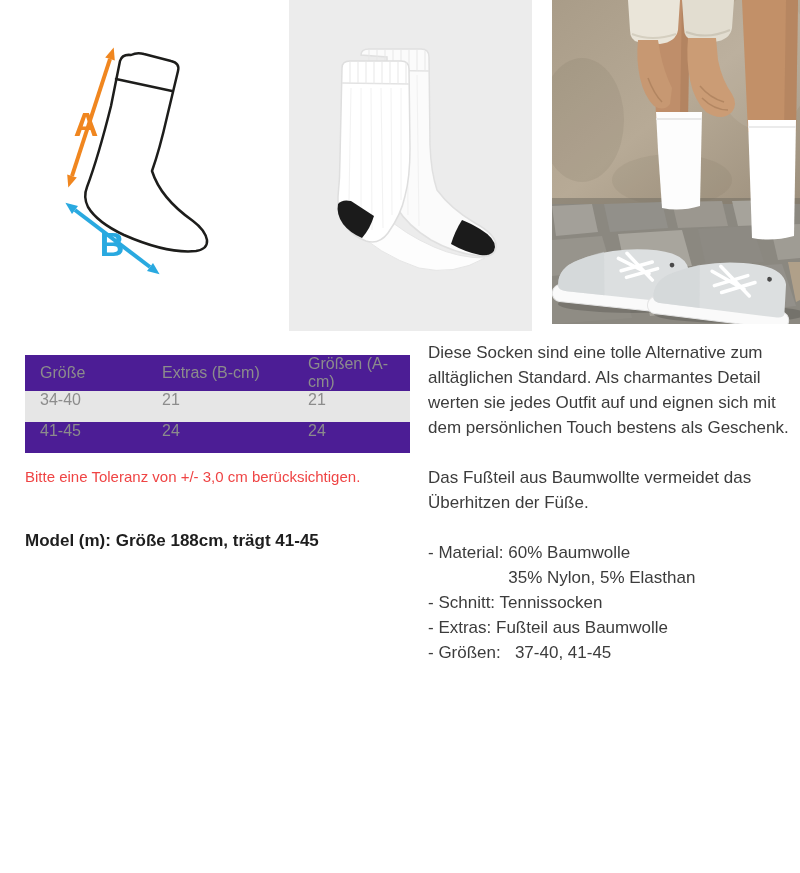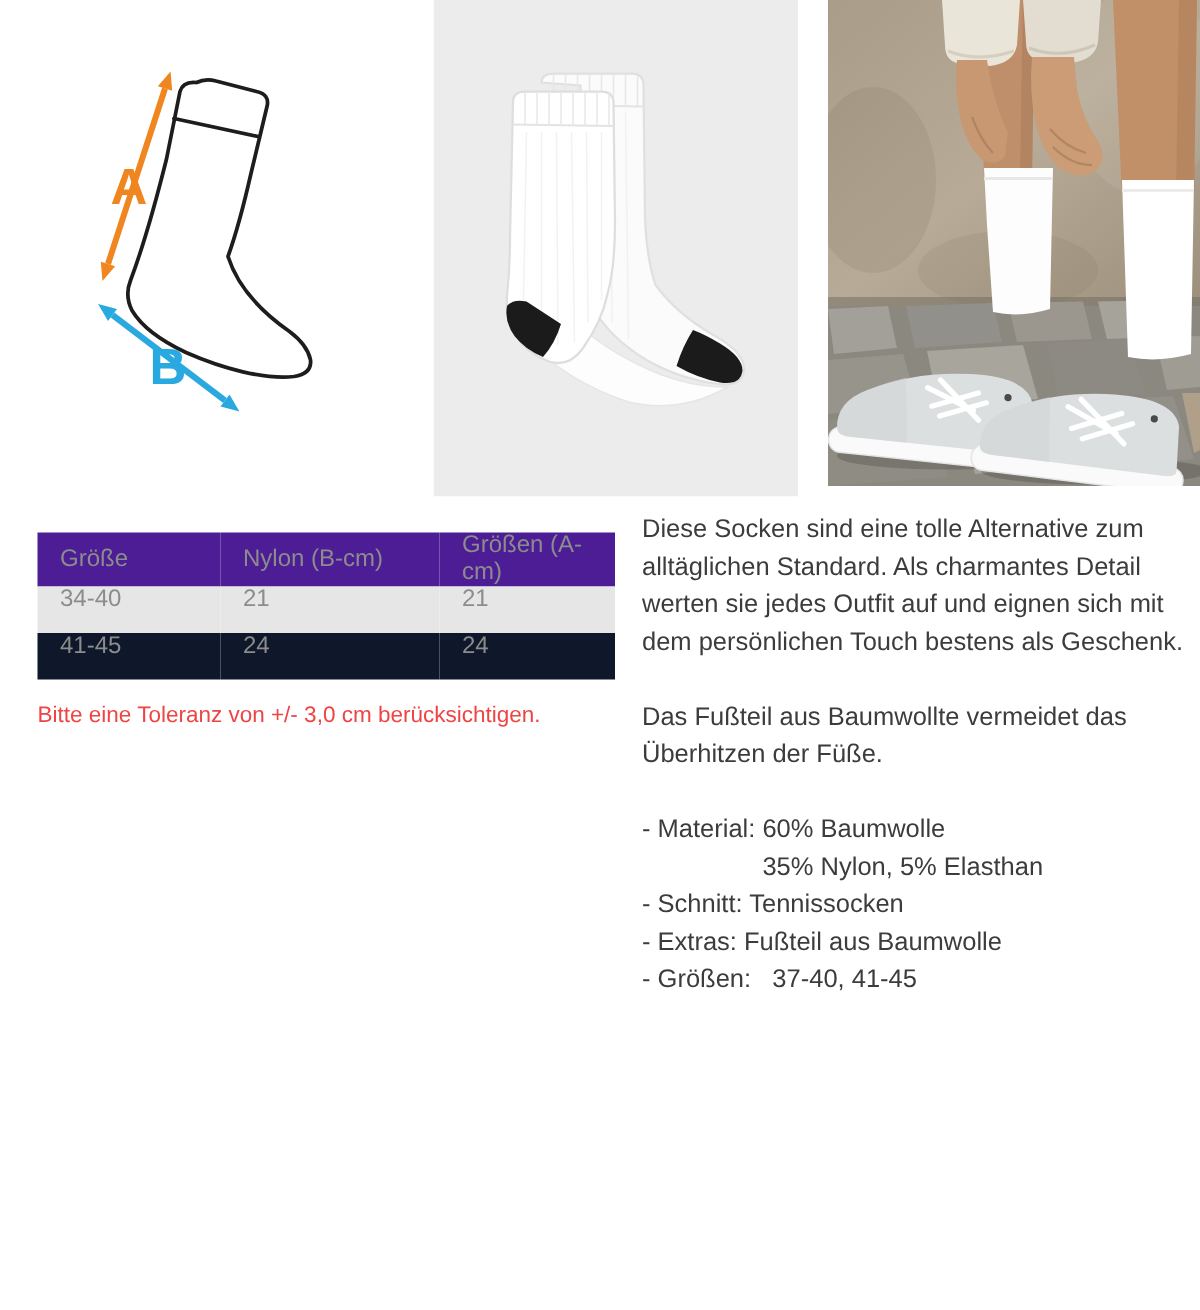--- a/index.html
+++ b/index.html
@@ -16,21 +16,21 @@
   table.size-table {
     position:absolute; left:25px; top:355px; width:385px;
     border-collapse:collapse; font-size:16px; color:#8c8c8c;
   }
   table.size-table th {
     font-weight:400; text-align:left; background:#4c1d95;
     height:29px; padding:0 0 0 15px; color:#8c8c8c;
   }
   table.size-table td { height:27px; padding:0 0 13px 15px; }
   table.size-table tr.row-odd td  { background:#e6e6e6; }
-  table.size-table tr.row-even td { background:#0f172a; }
+  table.size-table tr.row-even td { background:#4c1d95; }
   .col-size   { width:122px; }
   .col-width  { width:146px; }
   .col-length { width:117px; }
 
   .tolerance-note {
     position:absolute; left:25px; top:468px; font-size:15px; color:#ef4444;
   }
   .model-note {
     position:absolute; left:25px; top:531px; font-size:17px; font-weight:bold; color:#1e1e1e;
   }
@@ -185,39 +185,40 @@
         </g>
         <circle cx="118" cy="13" r="2.4" fill="#4a4a4a"></circle>
       </g>
     </svg>
   </div>
 
   <table class="size-table">
     <thead>
       <tr>
         <th class="col-size">Größe</th>
-        <th class="col-width">Nylon (B-cm)</th>
+        <th class="col-width">Extras (B-cm)</th>
         <th class="col-length">Größen (A-cm)</th>
       </tr>
     </thead>
     <tbody>
       <tr class="row-odd">
         <td>34-40</td>
         <td>21</td>
         <td>21</td>
       </tr>
       <tr class="row-even">
         <td>41-45</td>
         <td>24</td>
         <td>24</td>
       </tr>
     </tbody>
   </table>
 
   <div class="tolerance-note">Bitte eine Toleranz von +/- 3,0 cm berücksichtigen.</div>
+  <div class="model-note">Model (m): Größe 188cm, trägt 41-45</div>
 
   <div class="description">
     <p>Diese Socken sind eine tolle Alternative zum alltäglichen Standard. Als charmantes Detail werten sie jedes Outfit auf und eignen sich mit dem persönlichen Touch bestens als Geschenk.</p>
     <p>Das Fußteil aus Baumwollte vermeidet das Überhitzen der Füße.</p>
     <div class="details">
       <div class="detail-line">- Material: 60% Baumwolle</div>
       <div class="detail-line">                 35% Nylon, 5% Elasthan</div>
       <div class="detail-line">- Schnitt: Tennissocken</div>
       <div class="detail-line">- Extras: Fußteil aus Baumwolle</div>
       <div class="detail-line">- Größen:   37-40, 41-45</div>

